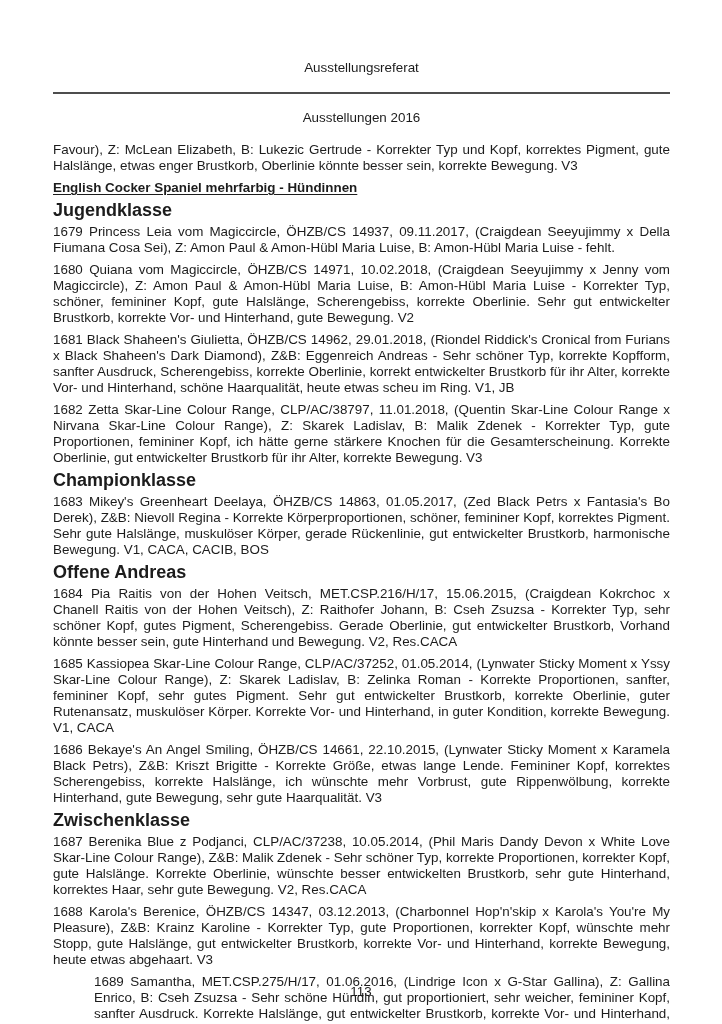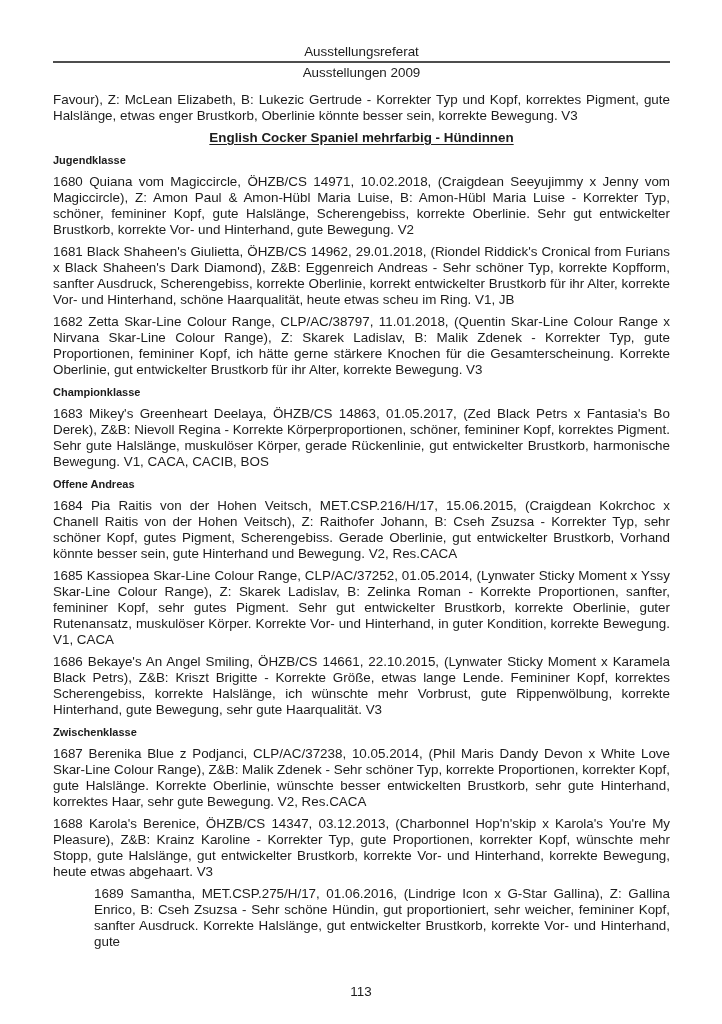--- a/index.html
+++ b/index.html
@@ -22,21 +22,21 @@
   .content {
     position: absolute;
     left: 53px;
     top: 44px;
     width: 617px;
   }
   .hdr-title, .hdr-subtitle {
     text-align: center;
     font-size: 13.4px;
     line-height: 16px;
-    margin: 0;
+    margin: 16px;
   }
   .hdr-rule {
     border: none;
     border-top: 2px solid #4d4d4d;
     margin: 1px 0 2px 0;
   }
   .body-text {
     margin-top: 11px;
   }
   .para {
@@ -49,55 +49,55 @@
   .para.cut {
     text-align-last: justify;
     margin-left: 41px;
   }
   .breed-heading {
     margin: 6px 0 0 0;
     font-size: 13.4px;
     font-weight: bold;
     text-decoration: underline;
     text-underline-offset: 2px;
-    text-align: center;
   }
   .class-heading {
     margin: 6px 0 0 0;
-    font-size: 11px;
+    font-size: 18px;
     font-weight: bold;
   }
   .page-footer {
     position: absolute;
     top: 984px;
     left: 0;
     width: 100%;
     text-align: center;
     font-size: 13.4px;
   }
 </style>
 </head>
 <body>
 
 <div class="page">
   <div class="content">
 
     <header>
       <p class="hdr-title">Ausstellungsreferat</p>
       <hr class="hdr-rule">
-      <p class="hdr-subtitle">Ausstellungen 2009</p>
+      <p class="hdr-subtitle">Ausstellungen 2016</p>
     </header>
 
     <main class="body-text">
 
       <p class="para first">Favour), Z: McLean Elizabeth, B: Lukezic Gertrude - Korrekter Typ und Kopf, korrektes Pigment, gute Halslänge, etwas enger Brustkorb, Oberlinie könnte besser sein, korrekte Bewegung. V3</p>
 
       <h2 class="breed-heading">English Cocker Spaniel mehrfarbig - Hündinnen</h2>
 
       <h3 class="class-heading">Jugendklasse</h3>
+      <p class="para">1679 Princess Leia vom Magiccircle, ÖHZB/CS 14937, 09.11.2017, (Craigdean Seeyujimmy x Della Fiumana Cosa Sei), Z: Amon Paul &amp; Amon-Hübl Maria Luise, B: Amon-Hübl Maria Luise - fehlt.</p>
       <p class="para">1680 Quiana vom Magiccircle, ÖHZB/CS 14971, 10.02.2018, (Craigdean Seeyujimmy x Jenny vom Magiccircle), Z: Amon Paul &amp; Amon-Hübl Maria Luise, B: Amon-Hübl Maria Luise - Korrekter Typ, schöner, femininer Kopf, gute Halslänge, Scherengebiss, korrekte Oberlinie. Sehr gut entwickelter Brustkorb, korrekte Vor- und Hinterhand, gute Bewegung. V2</p>
       <p class="para">1681 Black Shaheen's Giulietta, ÖHZB/CS 14962, 29.01.2018, (Riondel Riddick's Cronical from Furians x Black Shaheen's Dark Diamond), Z&amp;B: Eggenreich Andreas - Sehr schöner Typ, korrekte Kopfform, sanfter Ausdruck, Scherengebiss, korrekte Oberlinie, korrekt entwickelter Brustkorb für ihr Alter, korrekte Vor- und Hinterhand, schöne Haarqualität, heute etwas scheu im Ring. V1, JB</p>
       <p class="para">1682 Zetta Skar-Line Colour Range, CLP/AC/38797, 11.01.2018, (Quentin Skar-Line Colour Range x Nirvana Skar-Line Colour Range), Z: Skarek Ladislav, B: Malik Zdenek - Korrekter Typ, gute Proportionen, femininer Kopf, ich hätte gerne stärkere Knochen für die Gesamterscheinung. Korrekte Oberlinie, gut entwickelter Brustkorb für ihr Alter, korrekte Bewegung. V3</p>
 
       <h3 class="class-heading">Championklasse</h3>
       <p class="para">1683 Mikey's Greenheart Deelaya, ÖHZB/CS 14863, 01.05.2017, (Zed Black Petrs x Fantasia's Bo Derek), Z&amp;B: Nievoll Regina - Korrekte Körperproportionen, schöner, femininer Kopf, korrektes Pigment. Sehr gute Halslänge, muskulöser Körper, gerade Rückenlinie, gut entwickelter Brustkorb, harmonische Bewegung. V1, CACA, CACIB, BOS</p>
 
       <h3 class="class-heading">Offene Andreas</h3>
       <p class="para">1684 Pia Raitis von der Hohen Veitsch, MET.CSP.216/H/17, 15.06.2015, (Craigdean Kokrchoc x Chanell Raitis von der Hohen Veitsch), Z: Raithofer Johann, B: Cseh Zsuzsa - Korrekter Typ, sehr schöner Kopf, gutes Pigment, Scherengebiss. Gerade Oberlinie, gut entwickelter Brustkorb, Vorhand könnte besser sein, gute Hinterhand und Bewegung. V2, Res.CACA</p>
       <p class="para">1685 Kassiopea Skar-Line Colour Range, CLP/AC/37252, 01.05.2014, (Lynwater Sticky Moment x Yssy Skar-Line Colour Range), Z: Skarek Ladislav, B: Zelinka Roman - Korrekte Proportionen, sanfter, femininer Kopf, sehr gutes Pigment. Sehr gut entwickelter Brustkorb, korrekte Oberlinie, guter Rutenansatz, muskulöser Körper. Korrekte Vor- und Hinterhand, in guter Kondition, korrekte Bewegung. V1, CACA</p>

